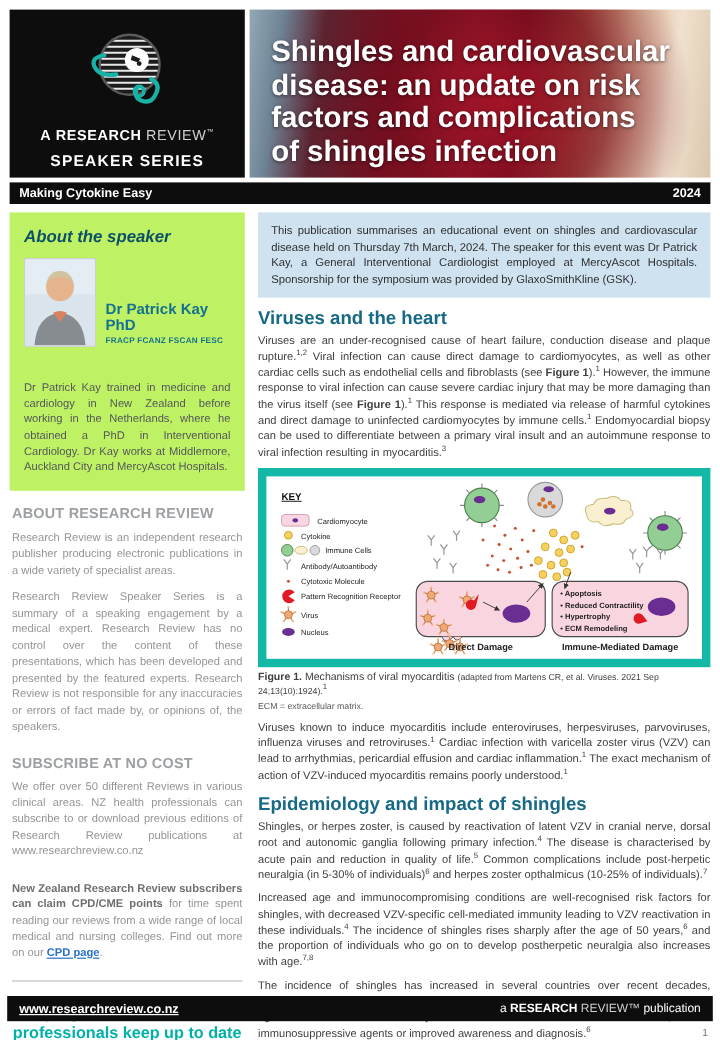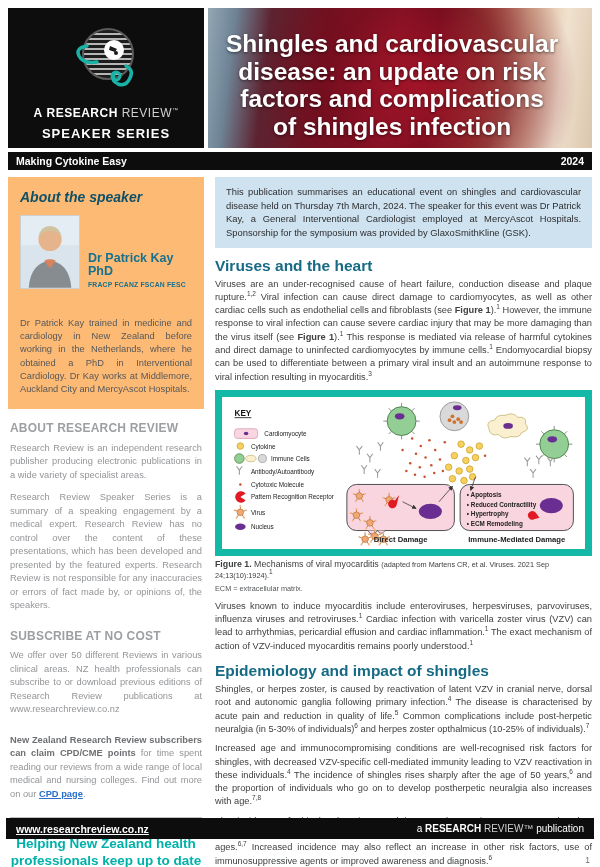--- a/index.html
+++ b/index.html
@@ -12,34 +12,33 @@
   .logo-box { width:196px; background:#0d0d0d; display:flex; flex-direction:column; align-items:center; justify-content:center; gap:6px; }
   .logo-line1 { color:#fff; font-size:12px; letter-spacing:.5px; }
   .logo-line1 .bold { font-weight:bold; }
   .logo-line1 .light { color:#cfcfcf; font-weight:normal; }
   .logo-line1 .tm { font-size:6px; vertical-align:super; color:#cfcfcf; }
   .logo-line2 { color:#fff; font-weight:bold; font-size:13px; letter-spacing:1px; }
   .hero { flex:1; position:relative;
     background:
       radial-gradient(circle at 55% 55%, rgba(170,20,40,.85) 0%, rgba(120,10,28,.6) 40%, rgba(0,0,0,0) 70%),
       linear-gradient(97deg,#93a7b4 0%, #6e8496 7%, #5d2330 16%, #6e1322 30%, #8e1b2c 48%, #6d1020 58%, #a85a46 70%, #d8b193 80%, #f0e2cf 90%, #dbc6ad 100%);
-    text-align: center;
   }
   .hero-title { position:absolute; left:18px; top:22px; color:#fff; font-weight:bold; font-size:24.5px; line-height:1.13; text-shadow:0 1px 3px rgba(0,0,0,.55); }
   .hero-title span { display:block; }
 
   .topbar { margin-top:4px; height:18px; background:#0d0d0d; color:#fff; display:flex; justify-content:space-between; align-items:center; padding:0 8px; font-size:10.5px; font-weight:bold; }
 
   
   .content { display:flex; gap:11px; margin-top:7px; }
   .sidebar { width:196px; flex:none; }
   .main { flex:1; min-width:0; }
 
   
-  .speaker-box { background:#fdba74; padding:12px 12px 13px 12px; }
+  .speaker-box { background:#bef264; padding:12px 12px 13px 12px; }
   .speaker-box h2 { font-style:italic; font-weight:bold; font-size:14px; color:#0d5068; margin-bottom:10px; }
   .speaker-row { display:flex; align-items:flex-end; gap:8px; margin-bottom:8px; }
   .speaker-photo { width:60px; height:74px; flex:none; border:1px solid #cfcfcf; background:#dfe8ee; }
   .speaker-id { padding-bottom:1px; }
   .speaker-name { color:#15718f; font-weight:bold; font-size:12.5px; line-height:1.1; }
   .speaker-creds { color:#15718f; font-weight:bold; font-size:6.8px; margin-top:2px; letter-spacing:.2px; }
   .speaker-bio { font-size:9.3px; color:#55575a; text-align:justify; line-height:1.42;margin-top:28px; }
 
   .sidebar-white { padding:13px 2px 0 2px; }
   .sidebar-white h3 { color:#9da0a3; font-size:12px; font-weight:bold; line-height:1.15; margin-bottom:6px; letter-spacing:.2px; }
@@ -57,21 +56,21 @@
   .main p.body { font-size:9.25px; color:#3f4041; text-align:justify; line-height:1.44; margin-bottom:6px; }
   sup { font-size:6.5px; line-height:0; }
 
   .figure-box { border:7px solid #14b8a6; background:#fff; margin:3px 0 3px 0; padding:3px 2px; }
   .figure-box svg { display:block; width:100%; height:auto; }
   .figure-caption { font-size:8.8px; color:#3f4041; line-height:1.3; margin-bottom:2px; }
   .figure-caption .cap-small { font-size:7.3px; }
   .figure-ecm { font-size:7.3px; color:#55575a; margin-bottom:7px; }
 
   
-  .footerbar { position:absolute; left:6px; right:6px; bottom:28px; height:21px; background:#0d0d0d; color:#fff; display:flex; justify-content:space-between; align-items:center; padding:0 10px; }
+  .footerbar { position:absolute; left:6px; right:6px; bottom:16px; height:21px; background:#0d0d0d; color:#fff; display:flex; justify-content:space-between; align-items:center; padding:0 10px; }
   .footer-link { color:#fff; font-weight:bold; font-size:10.5px; text-decoration:underline; cursor:pointer; }
   .footer-pub { font-size:10px; }
   .footer-pub .light { color:#cfcfcf; }
   .pagenum { position:absolute; right:10px; bottom:2px; font-size:8.5px; color:#6d6f72; }
 
   svg text { font-family:"Liberation Sans", sans-serif; }
 </style>
 </head>
 <body>
 

